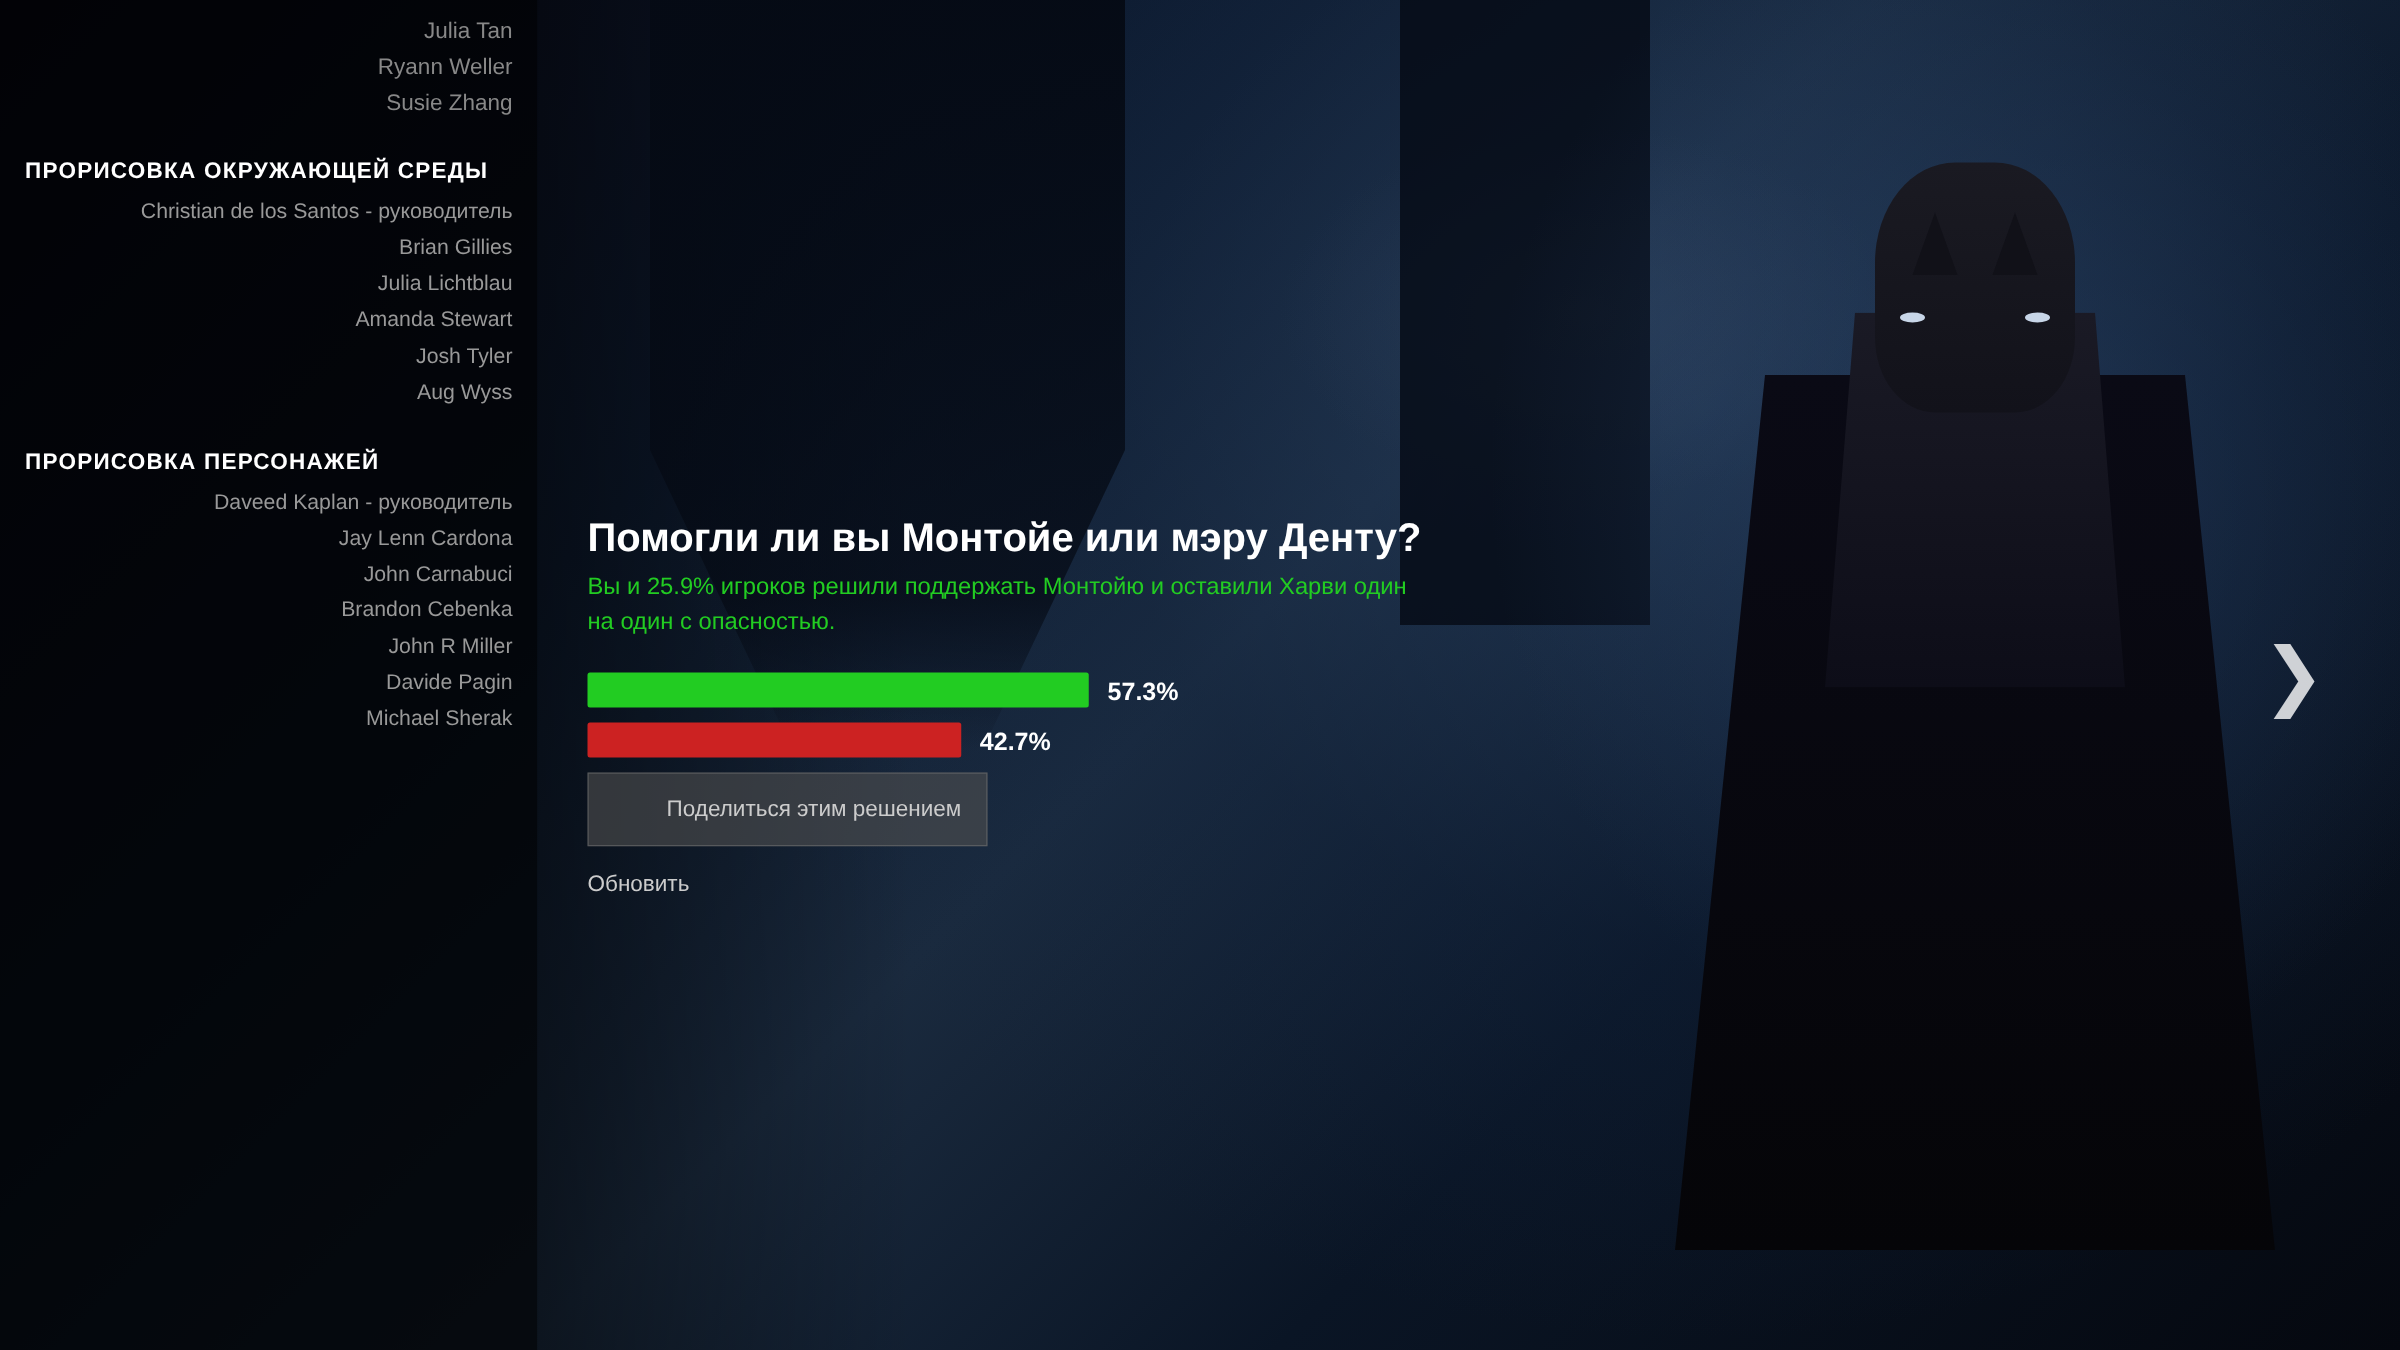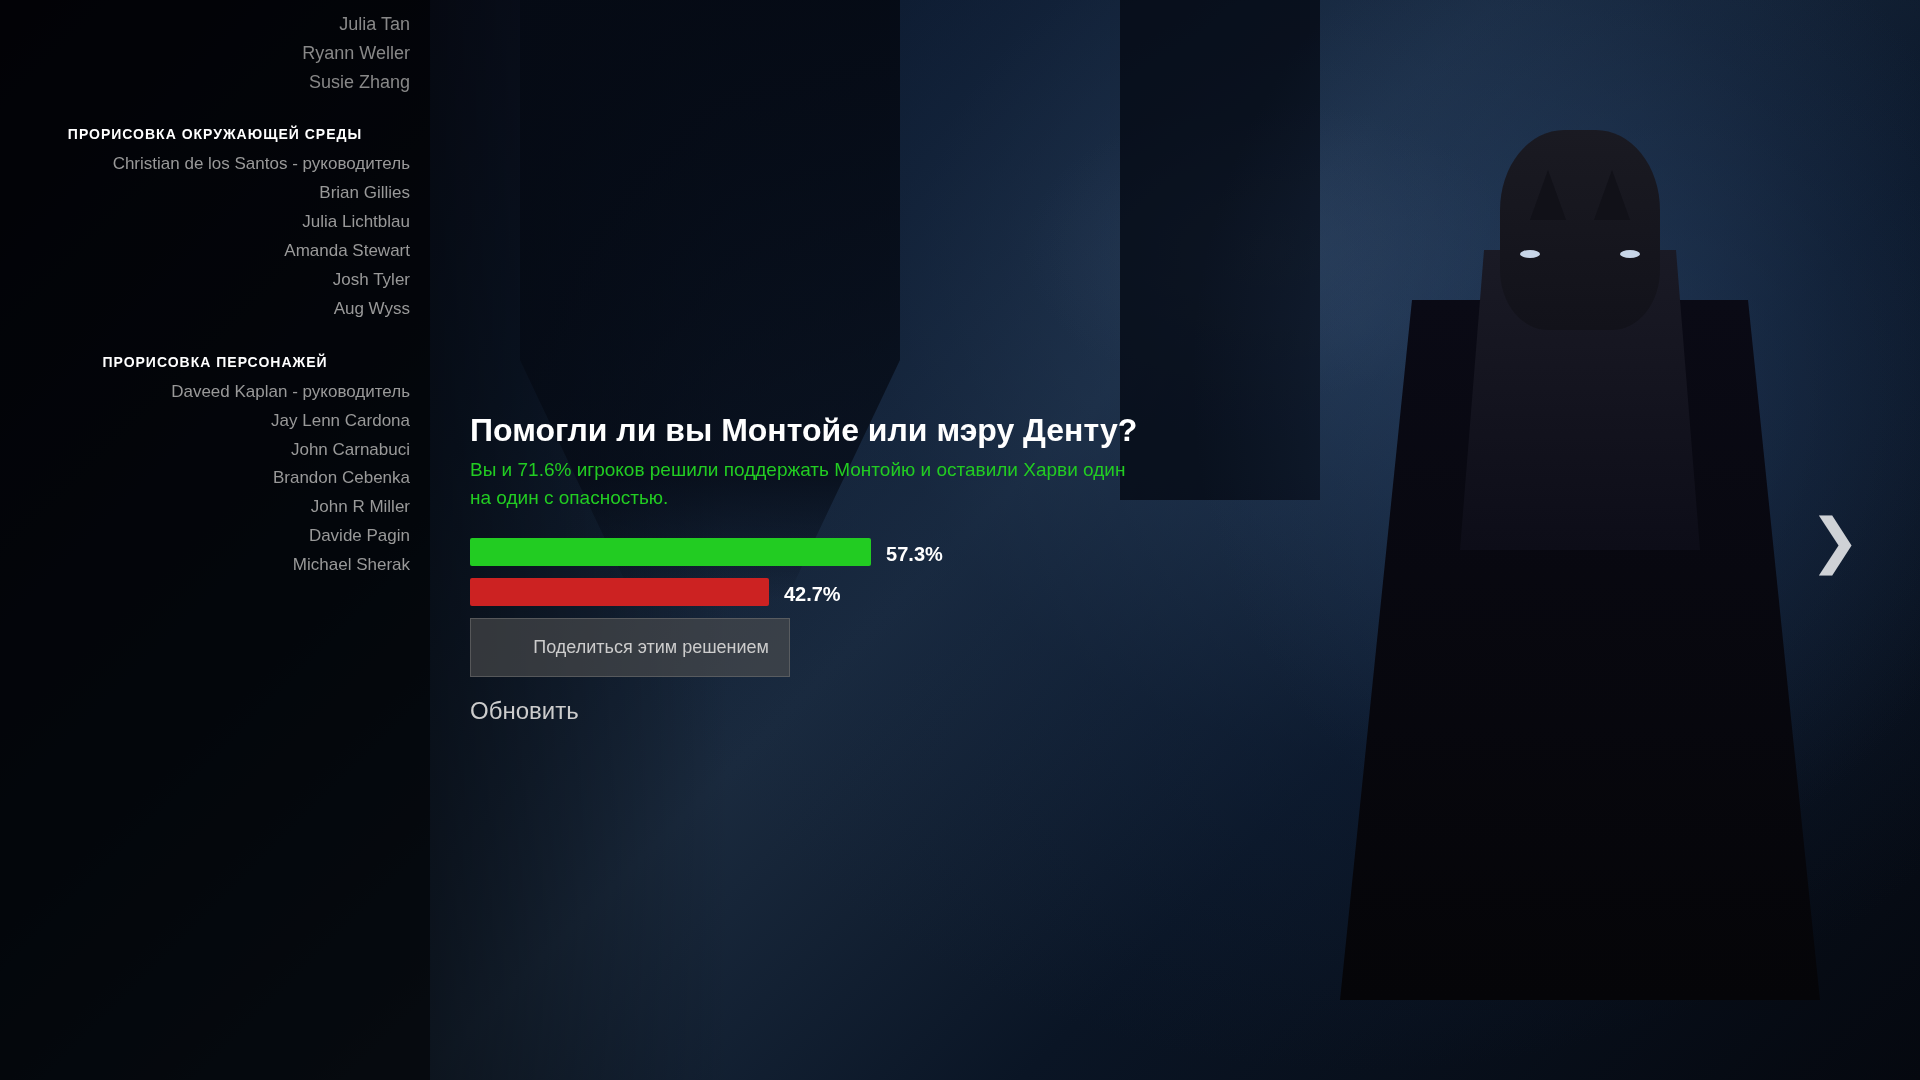--- a/index.html
+++ b/index.html
@@ -57,23 +57,23 @@
     .credits-name {
       text-align: right;
       color: #888;
       font-size: 18px;
       line-height: 1.6;
       font-weight: 300;
     }
 
     .credits-section-title {
       color: #fff;
-      font-size: 14px;
+      font-size: 18px;
       font-weight: 700;
-      text-align: center;
+      text-align: left;
       margin-top: 30px;
       margin-bottom: 8px;
       letter-spacing: 1px;
     }
 
     .credits-role {
       text-align: right;
       color: #999;
       font-size: 17px;
       line-height: 1.7;
@@ -148,21 +148,21 @@
       font-size: 18px;
       text-align: right;
       cursor: pointer;
       margin-bottom: 15px;
       font-family: 'Arial', sans-serif;
     }
 
     .update-button {
       display: block;
       color: #ccc;
-      font-size: 24px;
+      font-size: 18px;
       cursor: pointer;
       background: none;
       border: none;
       font-family: 'Arial', sans-serif;
       padding: 5px 0;
     }
 
     
     .next-arrow {
       position: absolute;
@@ -374,21 +374,21 @@
       <div class="credits-role">John Carnabuci</div>
       <div class="credits-role">Brandon Cebenka</div>
       <div class="credits-role">John R Miller</div>
       <div class="credits-role">Davide Pagin</div>
       <div class="credits-role">Michael Sherak</div>
     </div>
 </div>
 
 <div class="main-panel">
   <div class="question-title">Помогли ли вы Монтойе или мэру Денту?</div>
-  <div class="answer-description">Вы и 71.6% игроков решили поддержать Монтойю и оставили Харви один на один с опасностью.</div>
+  <div class="answer-description">Вы и 25.9% игроков решили поддержать Монтойю и оставили Харви один на один с опасностью.</div>
 
   <div class="stat-bar-container">
     <div class="stat-bar-row">
       <div class="stat-bar green"></div>
       <span class="stat-label">57.3%</span>
     </div>
     <div class="stat-bar-row">
       <div class="stat-bar red"></div>
       <span class="stat-label">42.7%</span>
     </div>

